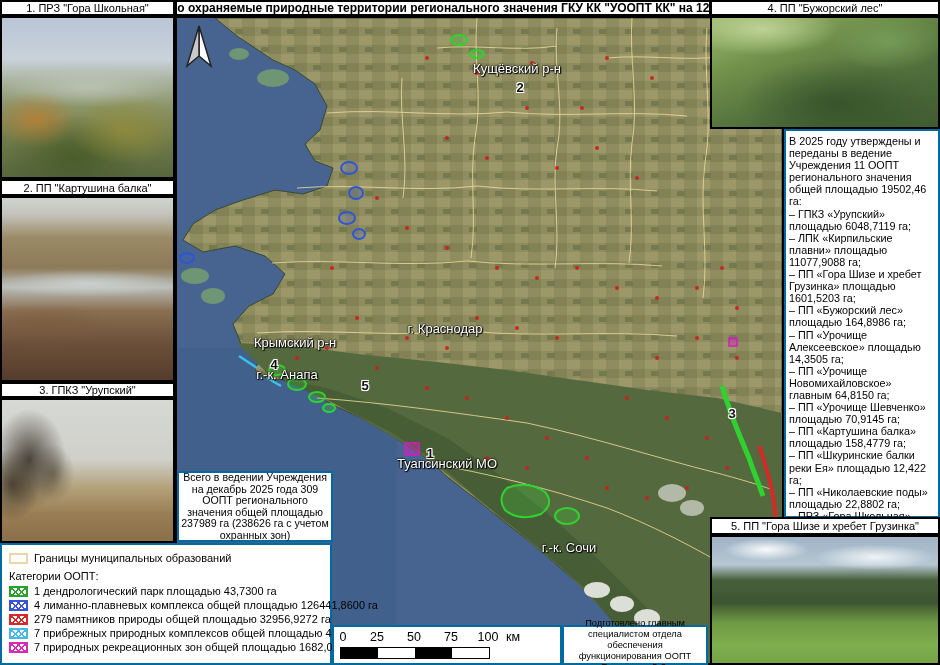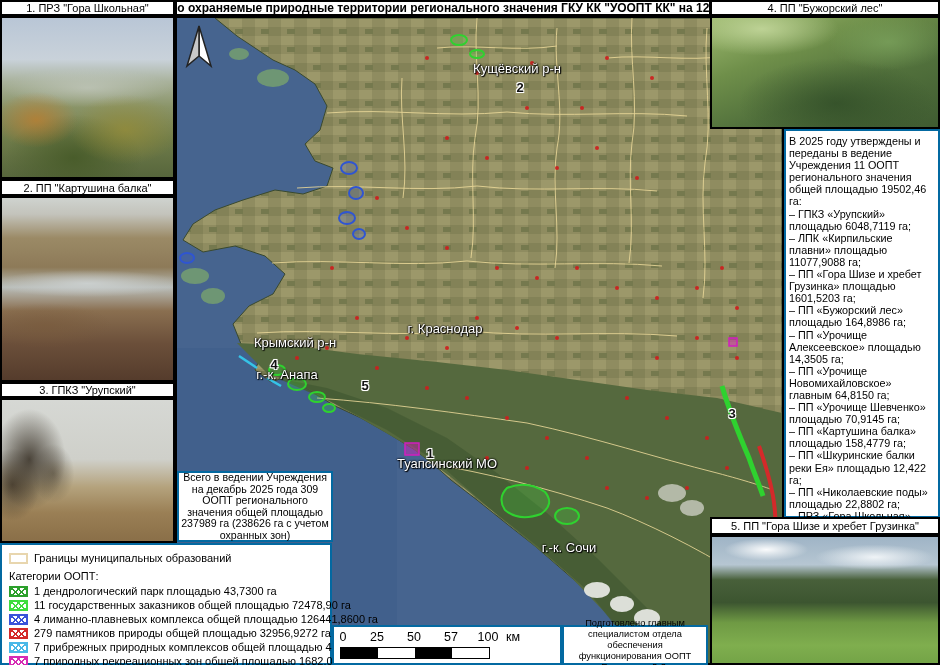--- a/index.html
+++ b/index.html
@@ -292,24 +292,20 @@
     <div class="legend-row">
       <span class="swatch bounds"></span>
       <span>Границы муниципальных образований</span>
     </div>
     <div class="cat-title">Категории ООПТ:</div>
     <div class="legend-row">
       <span class="swatch cat cat-swatch" style="--c: #2ca02c;"></span>
       <span>1 дендрологический парк площадью 43,7300 га</span>
       </div>
     <div class="legend-row">
-      <span class="swatch cat cat-swatch" style="--c: #3fdd3f;"></span>
-      <span>11 государственных заказников общей площадью 72478,90 га</span>
-      </div>
-    <div class="legend-row">
       <span class="swatch cat cat-swatch" style="--c: #3a53d9;"></span>
       <span>4 лиманно-плавневых комплекса общей площадью 126441,8600 га</span>
       </div>
     <div class="legend-row">
       <span class="swatch cat cat-swatch" style="--c: #d42a2a;"></span>
       <span>279 памятников природы общей площадью 32956,9272 га</span>
       </div>
     <div class="legend-row">
       <span class="swatch cat cat-swatch" style="--c: #49b8e8;"></span>
       <span>7 прибрежных природных комплексов общей площадью 4386,4777 га</span>
@@ -317,21 +313,21 @@
     <div class="legend-row">
       <span class="swatch cat cat-swatch" style="--c: #d62bb4;"></span>
       <span>7 природных рекреационных зон общей площадью 1682,0753 га</span>
       </div>
   </div>
 
   <div id="scalebox" class="abs whitebox">
     <span class="tick" style="left:9px;">0</span>
     <span class="tick" style="left:43px;">25</span>
     <span class="tick" style="left:80px;">50</span>
-    <span class="tick" style="left:117px;">57</span>
+    <span class="tick" style="left:117px;">75</span>
     <span class="tick" style="left:154px;">100</span>
     <span class="unit" style="left:172px;">км</span>
     <div id="scalebar">
         <i></i>
         <i></i>
         <i></i>
         <i></i>
       </div>
   </div>
 

